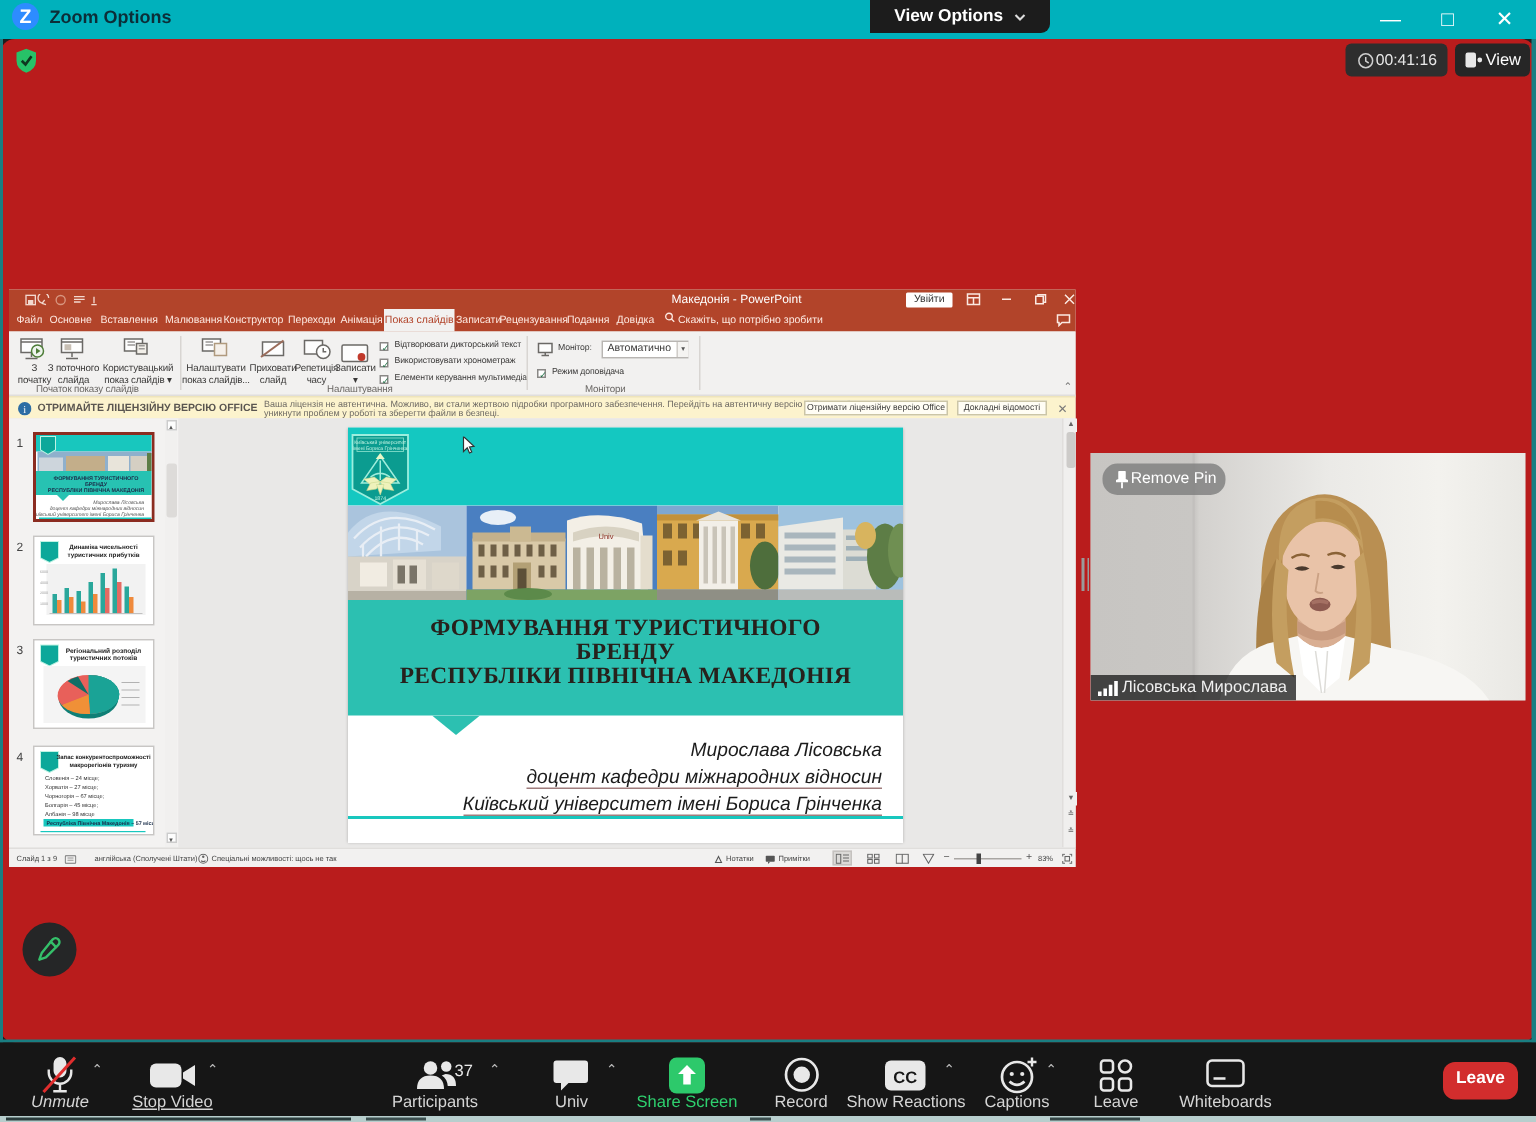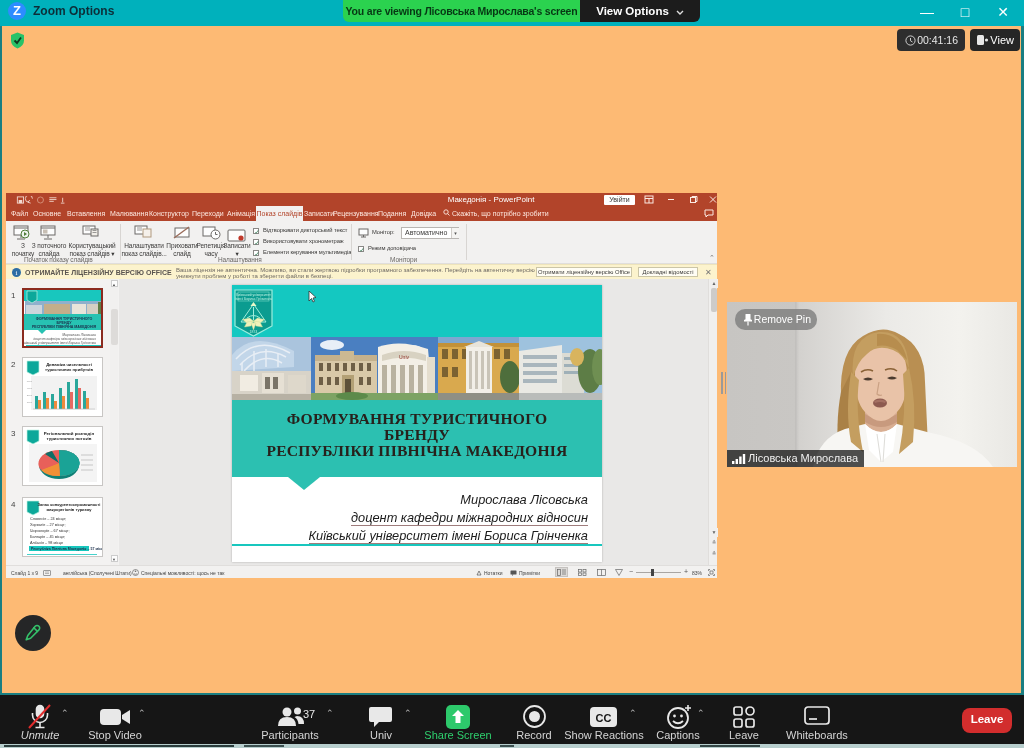--- a/index.html
+++ b/index.html
@@ -16,21 +16,21 @@
   #banner { position:absolute; top:0; left:343px; width:237px; height:22px; background:#2bd24f;
             border-radius:0 0 0 6px; text-align:center; line-height:22px;
             font-size:10.5px; font-weight:bold; color:#073814; letter-spacing:-0.2px; }
   #viewopt { position:absolute; top:0; left:580px; width:120px; height:22px; background:#1c1c1c;
              border-radius:0 0 6px 0; color:#fff; font-size:11.5px; font-weight:bold;
              text-align:center; line-height:22px; }
   #viewopt .chev { display:inline-block; margin-left:7px; width:8px; height:5px; }
   .winbtn { position:absolute; top:0; width:30px; height:24px; color:#fff; text-align:center; line-height:24px; font-size:14px; }
 
   
-  #stage { position:absolute; top:26px; left:0; width:1024px; height:669px; background:#fdba74; }
+  #stage { position:absolute; top:26px; left:0; width:1024px; height:669px; background:#b91c1c;border-radius:10px; }
   .teal-border { position:absolute; background:#1a7e82; }
 
   
   #shield { position:absolute; top:6px; left:10px; }
   #timer { position:absolute; top:3px; left:897px; width:68px; height:22px; background:#2e2e2e; border-radius:4px;
            color:#e8e8e8; font-size:10.5px; line-height:22px; text-align:right; padding-right:7px; }
   #viewbtn { position:absolute; top:3px; left:970px; width:50px; height:22px; background:#262626; border-radius:4px;
              color:#fff; font-size:11px; line-height:22px; text-align:right; padding-right:6px; }
 
   
@@ -86,21 +86,20 @@
 
   #taskstrip { position:absolute; top:744px; left:0; width:1024px; height:4px; background:#b7cecd; }
 </style>
 </head>
 <body>
 <div id="root">
 
   <div id="titlebar">
     <div id="zlogo">Z</div>
     <div id="ztitle">Zoom Options</div>
-    <div id="banner">You are viewing Лісовська Мирослава's screen</div>
     <div id="viewopt">View Options<svg class="chev" viewBox="0 0 8 5">
           <path d="M1 1 L4 4 L7 1" fill="none" stroke="#ddd" stroke-width="1.4"></path>
         </svg></div>
     <div class="winbtn" style="left:912px;">—</div>
     <div class="winbtn" style="left:950px;">□</div>
     <div class="winbtn" style="left:988px;">✕</div>
   </div>
 
   <div id="stage">
 
@@ -669,21 +668,21 @@
       </g>
       <line x1="3" y1="24" x2="24" y2="1" stroke="#e02d2d" stroke-width="2"></line>
     </svg>
     <div class="tb-item" style="left:40px;top:34px;width:60px;margin-left:-30px;font-style:italic;">Unmute</div>
     <div class="tb-item" style="left:61px;top:13px;font-size:9px;color:#bbb;">⌃</div>
 
     <svg class="abs" style="left:99px;top:12px;" width="33" height="20" viewBox="0 0 33 20">
       <rect x="1" y="2" width="21" height="16" rx="4" fill="#e8e8e8"></rect>
       <path d="M23 8 L31 3 V17 L23 12 Z" fill="#e8e8e8"></path>
     </svg>
-    <div class="tb-item" style="left:115px;top:34px;width:80px;margin-left:-40px;">Stop Video</div>
+    <div class="tb-item" style="left:115px;top:34px;width:80px;margin-left:-40px;text-decoration:underline;">Stop Video</div>
     <div class="tb-item" style="left:138px;top:13px;font-size:9px;color:#bbb;">⌃</div>
 
     <svg class="abs" style="left:276px;top:10px;" width="30" height="24" viewBox="0 0 30 24">
       <g fill="#e8e8e8">
         <circle cx="11" cy="7" r="4.5"></circle>
         <path d="M2 21 q0 -9 9 -9 q9 0 9 9 Z"></path>
         <circle cx="21.5" cy="6" r="3.5"></circle>
         <path d="M21 11 q7 0 7 8 l-5.5 0 q-0.5 -5 -4 -7 Z"></path>
       </g>
     </svg>

